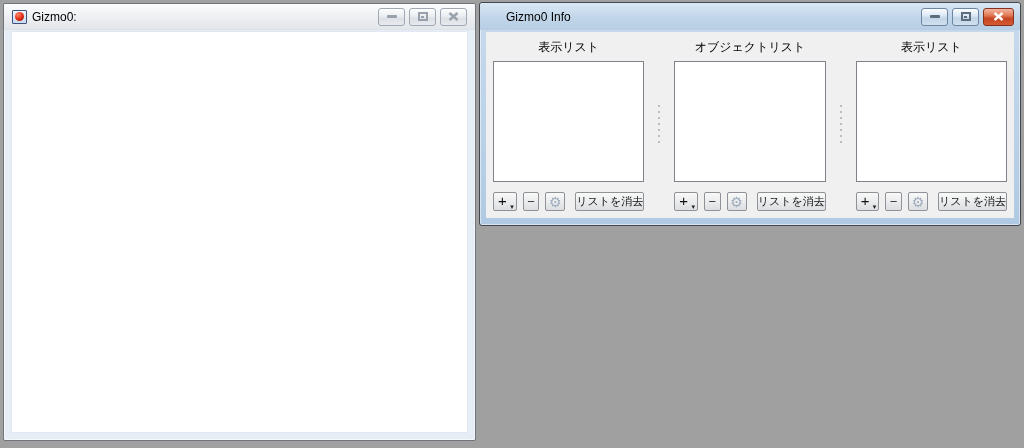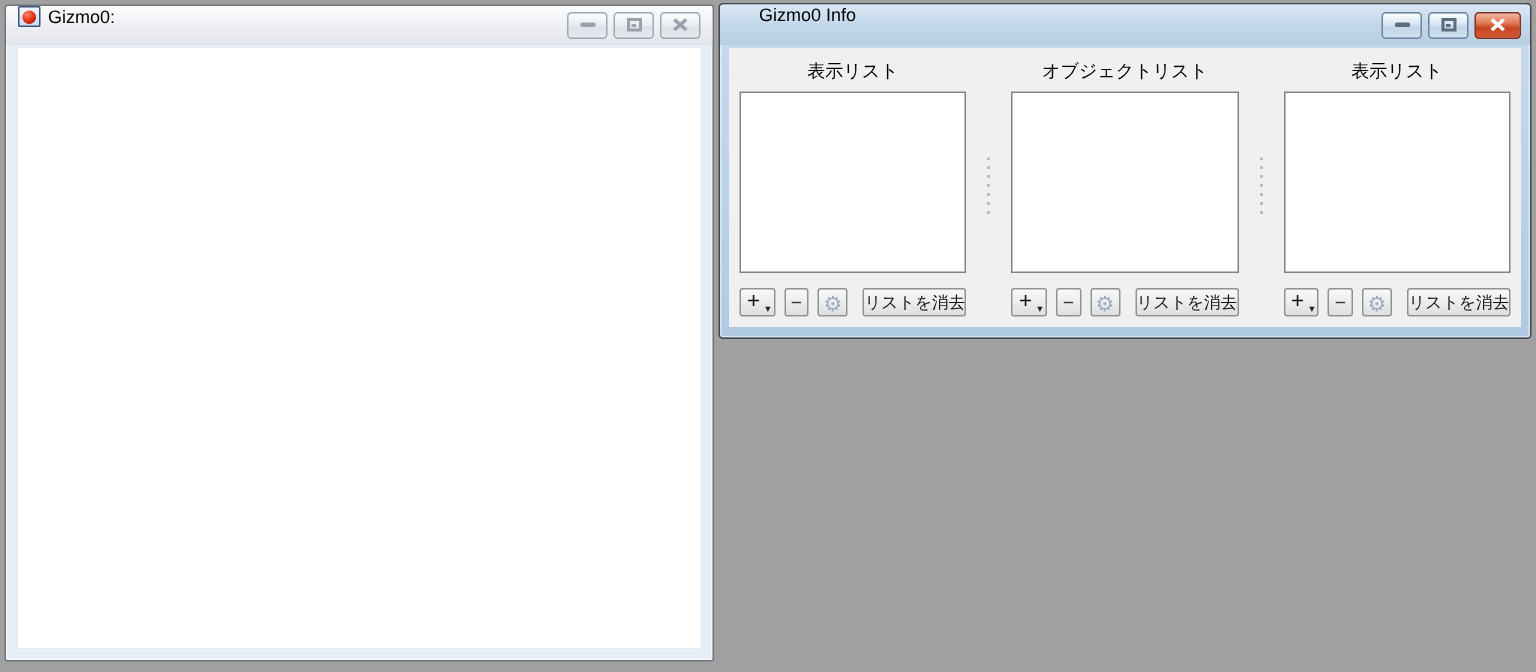--- a/index.html
+++ b/index.html
@@ -6,21 +6,21 @@
   html,body { width:1024px; height:448px; }
   body { font-family:"Liberation Sans","DejaVu Sans",sans-serif; }
   .desktop { position:relative; width:1024px; height:448px; background:#a0a0a0; overflow:hidden; }
 
   .window { position:absolute; }
 
   
   .win-left { left:3px; top:3px; width:473px; height:438px;
     background:#e7edf5; border:1px solid #6f757b; border-radius:2px;
     box-shadow: inset 0 0 0 1px rgba(255,255,255,.6); }
-  .titlebar { display:flex; }
+  .titlebar { display:flex; align-items:center; }
   .tb-inactive { height:26px; padding:0 8px; border-radius:2px 2px 0 0;
     background:linear-gradient(#fbfcfd,#edeff2 55%,#e3e6ea);
     border-bottom:1px solid #dde2e8; }
   .title { font-size:12px; color:#000; white-space:nowrap; }
   .appicon { width:15px; height:14px; margin-right:5px; flex:none;
     border:1px solid #3a527d; border-radius:1px;
     background:linear-gradient(#eff5fb,#cbdaee);
     display:flex; align-items:center; justify-content:center; }
   .ball { width:9px; height:9px; border-radius:50%;
     background:radial-gradient(circle at 35% 30%, #ff8566, #e02a12 55%, #7c0d05); }

